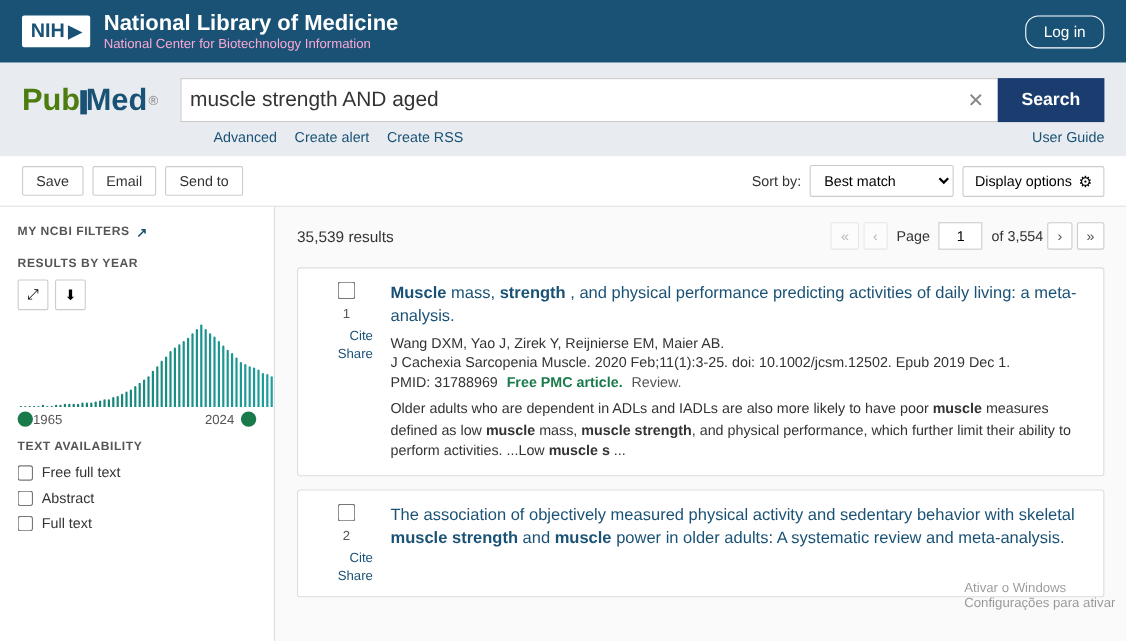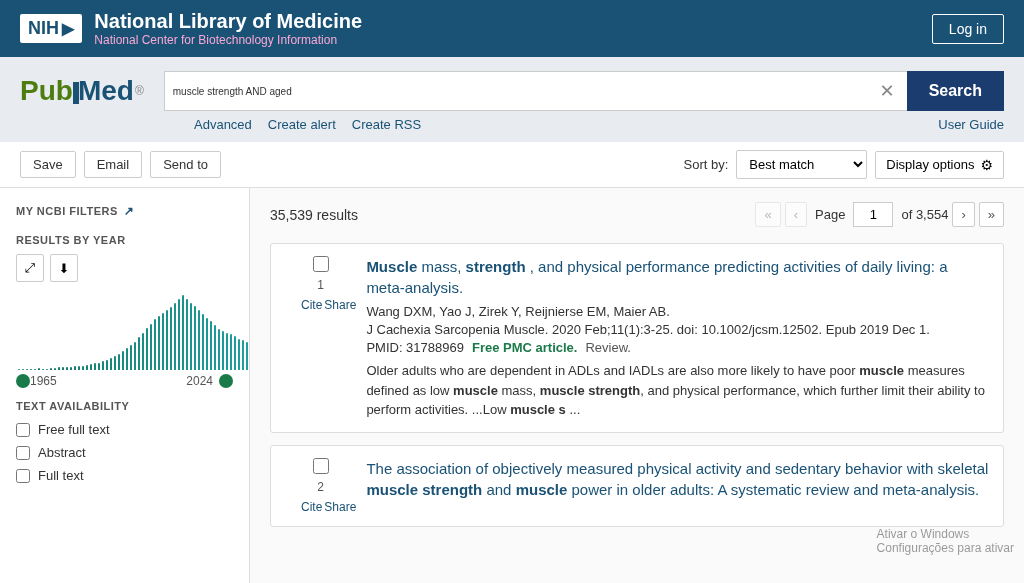--- a/index.html
+++ b/index.html
@@ -40,21 +40,21 @@
       font-size: 12px;
       color: #f9a8d4;
     }
     .login-btn {
       border: 1px solid white;
       color: white;
       background: transparent;
       padding: 6px 16px;
       cursor: pointer;
       font-size: 14px;
-      border-radius: 2px;
+      border-radius: 12px;
     }
 
     
     .search-area {
       background: #e8ecf0;
       padding: 14px 20px 10px;
       display: flex;
       flex-direction: column;
       align-items: flex-start;
       gap: 6px;
@@ -82,21 +82,21 @@
       background: white;
       border: 1px solid #ccc;
       border-right: none;
       padding: 0 8px;
       height: 40px;
     }
     .search-input {
       flex: 1;
       border: none;
       outline: none;
-      font-size: 10px;
+      font-size: 19px;
       color: #333;
     }
     .clear-btn {
       background: none;
       border: none;
       cursor: pointer;
       color: #888;
       font-size: 18px;
       padding: 0 4px;
     }
@@ -351,23 +351,23 @@
       color: #555;
       text-align: center;
     }
     .article-checkbox {
       width: 16px;
       height: 16px;
       cursor: pointer;
     }
     .cite-share {
       display: flex;
-      flex-direction: row;
+      flex-direction: column;
       gap: 2px;
-      align-items: flex-start;
+      align-items: flex-end;
       margin-left: 16px;
     }
     .cite-link, .share-link {
       font-size: 12px;
       color: #1a5276;
       text-decoration: none;
       cursor: pointer;
     }
     .article-content { flex: 1; }
     .article-title {

